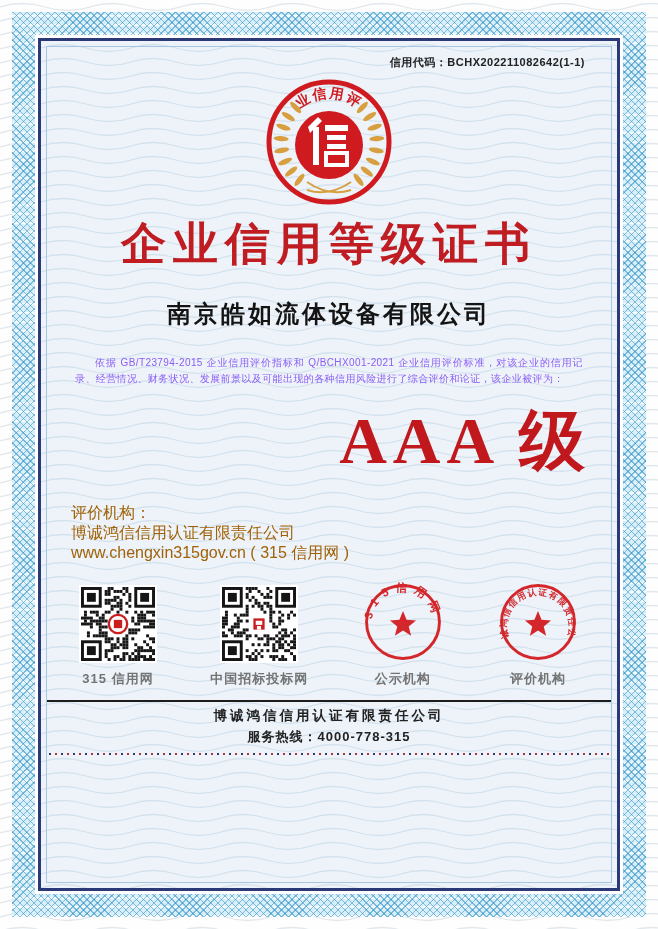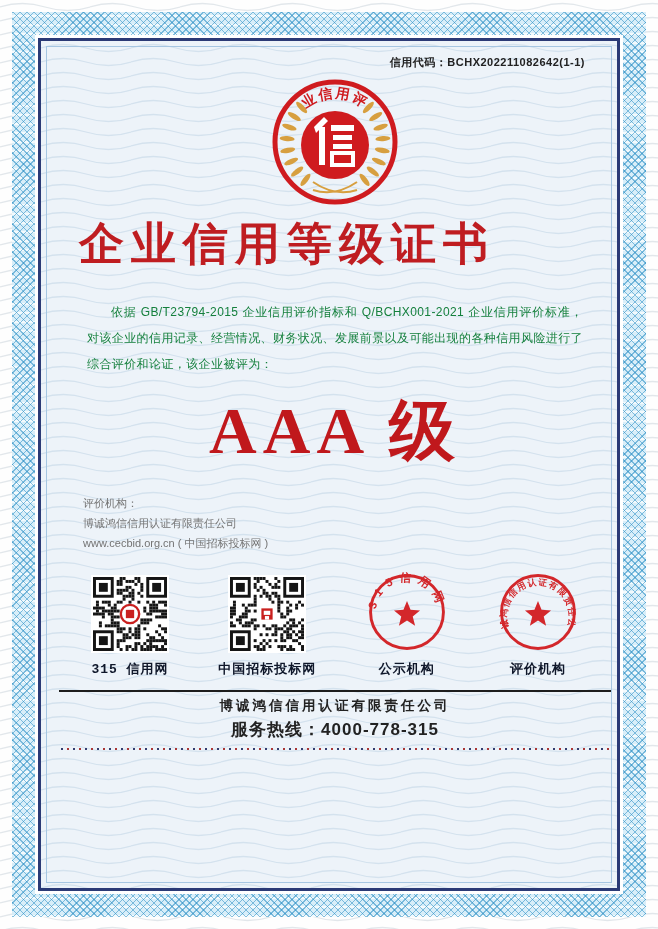--- a/index.html
+++ b/index.html
@@ -9,40 +9,40 @@
   .card{position:absolute;left:12px;top:12px;right:12px;bottom:12px;padding:26px;box-sizing:border-box;
         background-color:#d8eef9;
         background-image:
           repeating-linear-gradient(45deg, rgba(42,142,196,.55) 0 1px, transparent 1px 5px),
           repeating-linear-gradient(135deg, rgba(42,142,196,.55) 0 1px, transparent 1px 5px),
           repeating-linear-gradient(0deg, rgba(255,255,255,.7) 0 2px, transparent 2px 9px);}
   .frame{position:relative;height:100%;box-sizing:border-box;background:#edf3f9;
          border:3px solid #2b3a76;box-shadow:0 0 0 3px #fff;overflow:hidden;}
   .inner-line{position:absolute;inset:5px;border:1px solid #a6c6e2;pointer-events:none;z-index:3;}
   .content{position:relative;z-index:2;height:100%;box-sizing:border-box;padding:8px 26px 0;
-           display:flex;flex-direction:column;margin-left:12px;}
+           display:flex;flex-direction:column;}
   .code-line{font-size:11px;font-weight:bold;color:#222;text-align:right;margin:6px 6px 0 0;letter-spacing:.5px;}
   .emblem{width:128px;height:128px;margin:8px auto 0;display:block;}
-  .title{margin-top:8px;font-size:45px;font-weight:bold;color:#bf1d21;letter-spacing:7px;}
+  .title{margin-top:8px;text-align:center;font-size:45px;font-weight:bold;color:#bf1d21;letter-spacing:7px;}
   .company{margin-top:24px;text-align:center;font-size:24px;font-weight:bold;color:#141414;letter-spacing:3px;}
-  .para{margin:25px 8px 0;font-size:12px;color:#15803d;line-height:26px;text-align:justify;
+  .para{margin:25px 8px 0;font-size:10px;color:#8b5cf6;line-height:16px;text-align:justify;
         text-indent:2em;letter-spacing:.4px;}
-  .grade{margin-top:16px;text-align:center;color:#c0181c;font-weight:bold;font-size:66px;line-height:1.15;
+  .grade{margin-top:16px;text-align:right;color:#c0181c;font-weight:bold;font-size:66px;line-height:1.15;
          font-family:"Liberation Serif","DejaVu Serif",serif;letter-spacing:6px;}
-  .info{margin:24px 4px 0;font-size:11px;color:#737373;line-height:20px;}
+  .info{margin:24px 4px 0;font-size:16px;color:#a16207;line-height:20px;}
   .url-row{display:flex;gap:42px;}
   .badges{margin-top:18px;display:flex;align-items:flex-end;justify-content:space-between;padding:0 12px;}
   .badge{display:flex;flex-direction:column;align-items:center;gap:7px;}
   .qr{width:78px;height:78px;background:#fff;padding:2px;box-sizing:border-box;}
   .seal,.mark{width:82px;height:82px;}
-  .badge-label{font-size:13px;font-weight:bold;color:#0f172a;letter-spacing:1px;white-space:nowrap;font-family:Liberation Mono, monospace;}
+  .badge-label{font-size:13px;font-weight:bold;color:#737373;letter-spacing:1px;white-space:nowrap;}
   .footer-divider{margin:12px -20px 0;border-top:2px solid #1d1d1d;}
   .footer{margin-top:5px;text-align:center;color:#222;}
   .footer-company{font-size:13.5px;font-weight:bold;letter-spacing:3px;}
-  .footer-hotline{font-size:17px;font-weight:bold;margin-top:3px;letter-spacing:1px;}
+  .footer-hotline{font-size:13px;font-weight:bold;margin-top:3px;letter-spacing:1px;}
   .dotted-line{margin:7px -18px 0;height:3px;
       background:repeating-linear-gradient(90deg,#343c6e 0 2px,transparent 2px 6px,#a93636 6px 8px,transparent 8px 12px);
       background-size:12px 2px;background-repeat:repeat-x;background-position:0 0;}
 </style>
 </head>
 <body>
 
 <svg class="page-waves" xmlns="http://www.w3.org/2000/svg">
   <defs>
     <pattern id="wvA" width="90" height="14" patternUnits="userSpaceOnUse">
@@ -100,31 +100,32 @@
           <rect x="48" y="49" width="6" height="38"></rect>
           <rect x="60" y="47" width="23" height="6"></rect>
           <rect x="62" y="57" width="19" height="5"></rect>
           <rect x="62" y="66" width="19" height="5"></rect>
           <rect x="61" y="75" width="21" height="12" fill="none" stroke="#fff" stroke-width="4"></rect>
         </g>
       </svg>
 
       <div class="title">企业信用等级证书</div>
 
+      <div class="company">南京皓如流体设备有限公司</div>
 
       <div class="para">依据 GB/T23794-2015 企业信用评价指标和 Q/BCHX001-2021 企业信用评价标准，对该企业的信用记录、经营情况、财务状况、发展前景以及可能出现的各种信用风险进行了综合评价和论证，该企业被评为：</div>
 
       <div class="grade">AAA 级</div>
 
       <div class="info">
         <div>评价机构：</div>
         <div>博诚鸿信信用认证有限责任公司</div>
         <div class="url-row">
+          <span>www.chengxin315gov.cn ( 315 信用网 )</span>
         </div>
-        <div>www.cecbid.org.cn ( 中国招标投标网 )</div>
       </div>
 
       <div class="badges">
         <div class="badge">
           <svg class="qr" id="qr1" viewBox="0 0 25 25" xmlns="http://www.w3.org/2000/svg">
               <rect x="0" y="0" width="25" height="25" fill="#fff"></rect>
               <rect x="9" y="0" width="1" height="1" fill="#151515"></rect>
               <rect x="10" y="0" width="1" height="1" fill="#151515"></rect>
               <rect x="14" y="0" width="1" height="1" fill="#151515"></rect>
               <rect x="15" y="0" width="1" height="1" fill="#151515"></rect>

